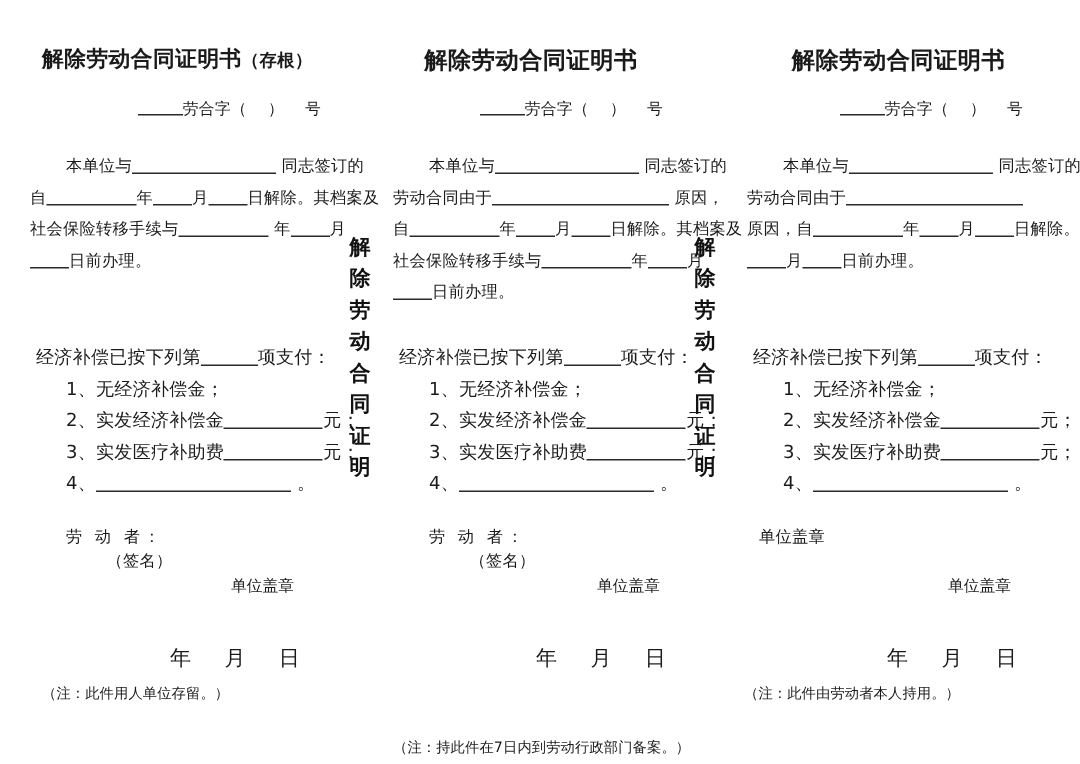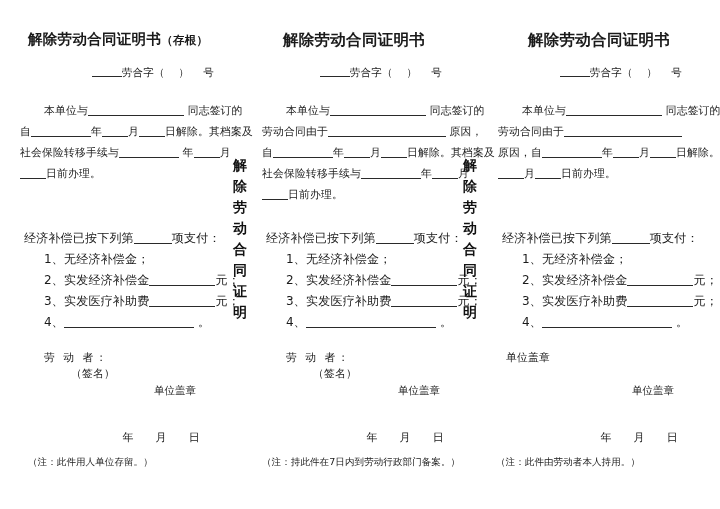--- a/index.html
+++ b/index.html
@@ -130,40 +130,40 @@
     font-size: 10.5px;
     white-space: nowrap;
   }
   .copy-1 .seal { right: 32px; }
   .copy-2 .seal { right: 20px; }
   .copy-3 .seal { right: 46px; }
   .datelin {
     position: absolute;
     top: 430px;
     right: 38px;
-    font-size: 11px;
+    font-size: 14px;
     white-space: nowrap;
     letter-spacing: 0.2px;
   }
   .copy-1 .datelin { right: 28px; }
   .copy-2 .datelin { right: 16px; }
   .copy-3 .datelin { right: 42px; }
   .datelin .dg { display: inline-block; width: 22px; }
 
   
   .note {
     position: absolute;
     top: 456px;
     left: 12px;
     font-size: 9.5px;
     white-space: nowrap;
     letter-spacing: 0.1px;
   }
   .copy-1 .note { left: 28px; }
-  .copy-2 .note { left: 14px; }
+  .copy-2 .note { left: 14px; margin-top: 36px; }
   .copy-3 .note { left: 18px; }
 
   
   .vtext {
     position: absolute;
     top: 155px;
     width: 20px;
     font-family: "DejaVu Serif", "Liberation Serif", serif;
     font-size: 14px;
     font-weight: bold;

